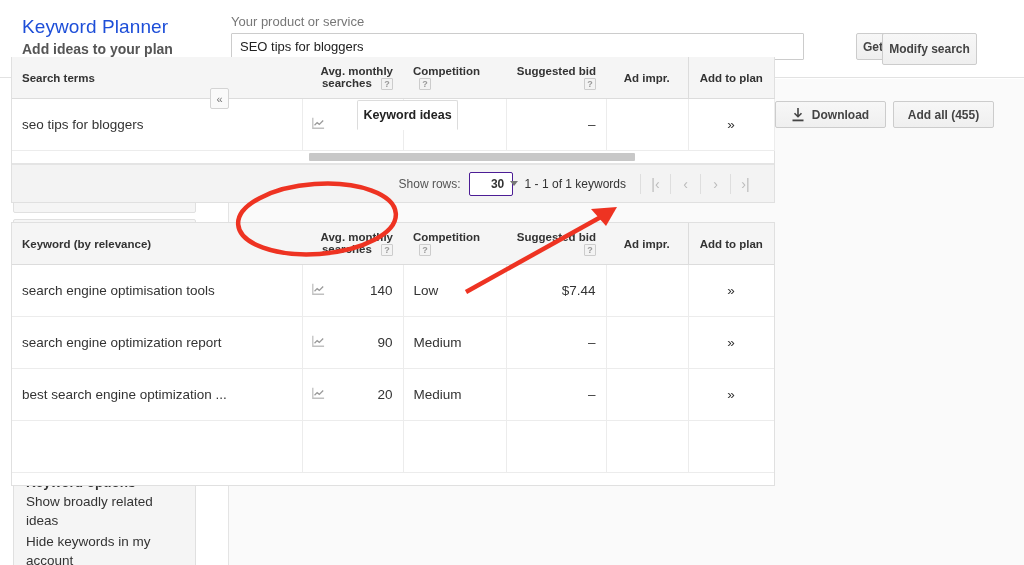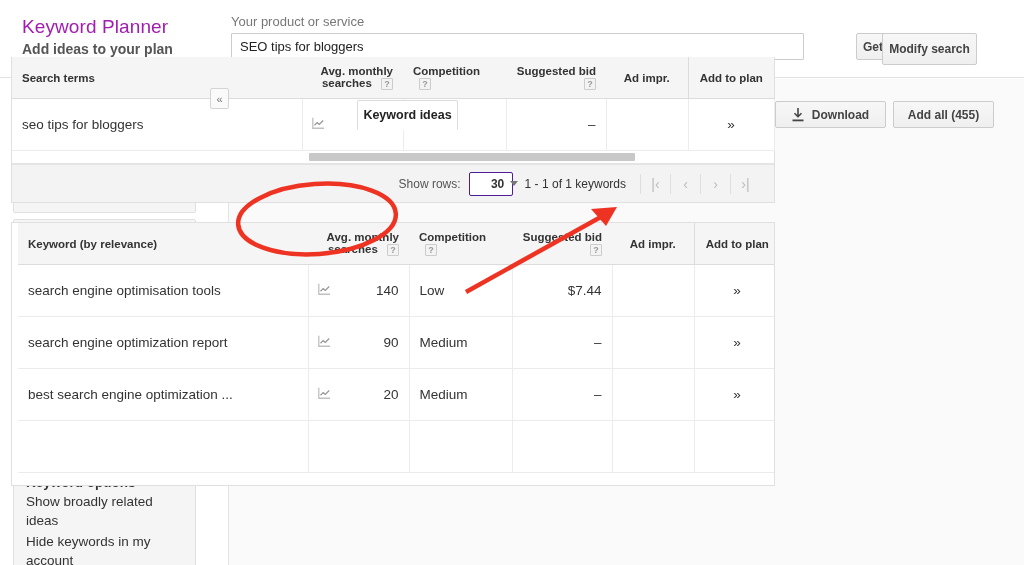--- a/index.html
+++ b/index.html
@@ -12,21 +12,21 @@
   }
   #root { position: relative; width: 1024px; height: 565px; background: #fff; }
 
   
   .topbar {
     position: absolute; left: 0; top: 0; width: 1024px; height: 78px;
     background: #fff; border-bottom: 1px solid #e2e2e2;
   }
   .app-title {
     position: absolute; left: 22px; top: 16px;
-    font-size: 19px; color: #a21caf; font-weight: 400; letter-spacing: .1px;
+    font-size: 19px; color: #1d4ed8; font-weight: 400; letter-spacing: .1px;
   }
   .app-subtitle {
     position: absolute; left: 22px; top: 41px;
     font-size: 14px; color: #555; font-weight: bold;
   }
   .prod-label {
     position: absolute; left: 231px; top: 14px;
     font-size: 13px; color: #777;
   }
   .prod-input {
@@ -362,21 +362,21 @@
           <span class="caret"></span>
       </span>
       <span class="count">1 - 1 of 1 keywords</span>
       <span class="pg-btn">|‹</span>
       <span class="pg-btn">‹</span>
       <span class="pg-btn">›</span>
       <span class="pg-btn">›|</span>
     </div>
   </div>
 
-  <div class="panel" style="top:222px; border-top:1px solid #e0e0e0; height:264px; overflow:hidden;padding-left:6px;">
+  <div class="panel" style="top:222px; border-top:1px solid #e0e0e0; height:264px; overflow:hidden;">
     <table class="tbl">
       <colgroup>
         <col style="width:290px">
           <col style="width:101px">
           <col style="width:103px">
         <col style="width:100px">
           <col style="width:82px">
           <col style="width:86px">
       </colgroup>
       <thead>

